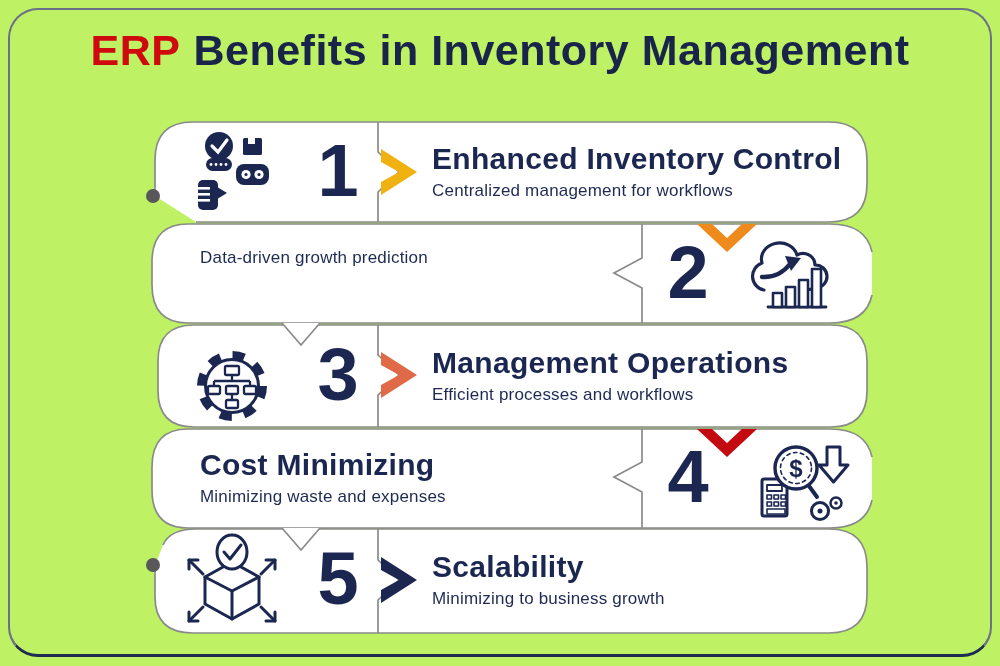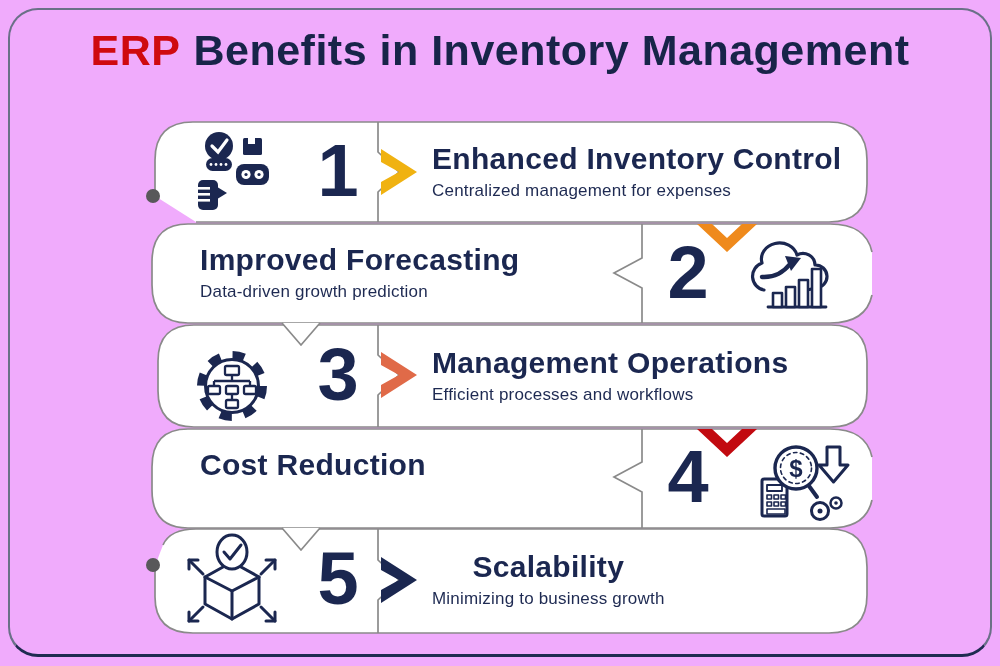--- a/index.html
+++ b/index.html
@@ -1,16 +1,16 @@
 <!DOCTYPE html>
 <html><head>
 <meta charset="utf-8">
 <style>
   html,body{margin:0;padding:0;background:#ffffff;}
-  .stage{position:relative;width:1000px;height:666px;background:#f0abfc;overflow:hidden;
+  .stage{position:relative;width:1000px;height:666px;background:#bef264;overflow:hidden;
          font-family:"Liberation Sans",sans-serif;}
   .card{position:absolute;left:8px;top:8px;right:8px;bottom:9px;border:2px solid #6a7088;
         border-bottom:3px solid #1f2b50;border-radius:30px;}
   .title{position:absolute;top:26px;left:0;right:0;text-align:center;font-size:43px;
          font-weight:700;letter-spacing:.5px;margin:0;}
   .t-red{color:#CF0A0F;}
   .t-navy{color:#182449;margin-left:13px;}
   .shapes{position:absolute;left:0;top:0;width:1000px;height:666px;}
   .num{position:absolute;width:76px;text-align:center;font-size:74px;font-weight:800;
        color:#1b2750;line-height:86px;}
@@ -144,30 +144,30 @@
   </svg>
 
   <div class="num" style="left:300px;top:128px;">1</div>
   <div class="num" style="left:650px;top:230px;">2</div>
   <div class="num" style="left:300px;top:332px;">3</div>
   <div class="num" style="left:650px;top:434px;">4</div>
   <div class="num" style="left:300px;top:536px;">5</div>
 
   <div class="item-text" style="left:432px;top:142px;">
     <div class="item-title">Enhanced Inventory Control</div>
-    <div class="item-sub">Centralized management for expenses</div>
+    <div class="item-sub">Centralized management for workflows</div>
   </div>
   <div class="item-text" style="left:200px;top:243px;">
-    <div class="item-title">Improved Forecasting</div>
     <div class="item-sub">Data-driven growth prediction</div>
   </div>
   <div class="item-text" style="left:432px;top:346px;">
     <div class="item-title">Management Operations</div>
     <div class="item-sub">Efficient processes and workflows</div>
   </div>
   <div class="item-text" style="left:200px;top:448px;">
-    <div class="item-title">Cost Reduction</div>
+    <div class="item-title">Cost Minimizing</div>
+    <div class="item-sub">Minimizing waste and expenses</div>
   </div>
-  <div class="item-text" style="left:432px;top:550px;text-align:center;">
+  <div class="item-text" style="left:432px;top:550px;">
     <div class="item-title">Scalability</div>
     <div class="item-sub">Minimizing to business growth</div>
   </div>
 </div>
 
 </body></html>

